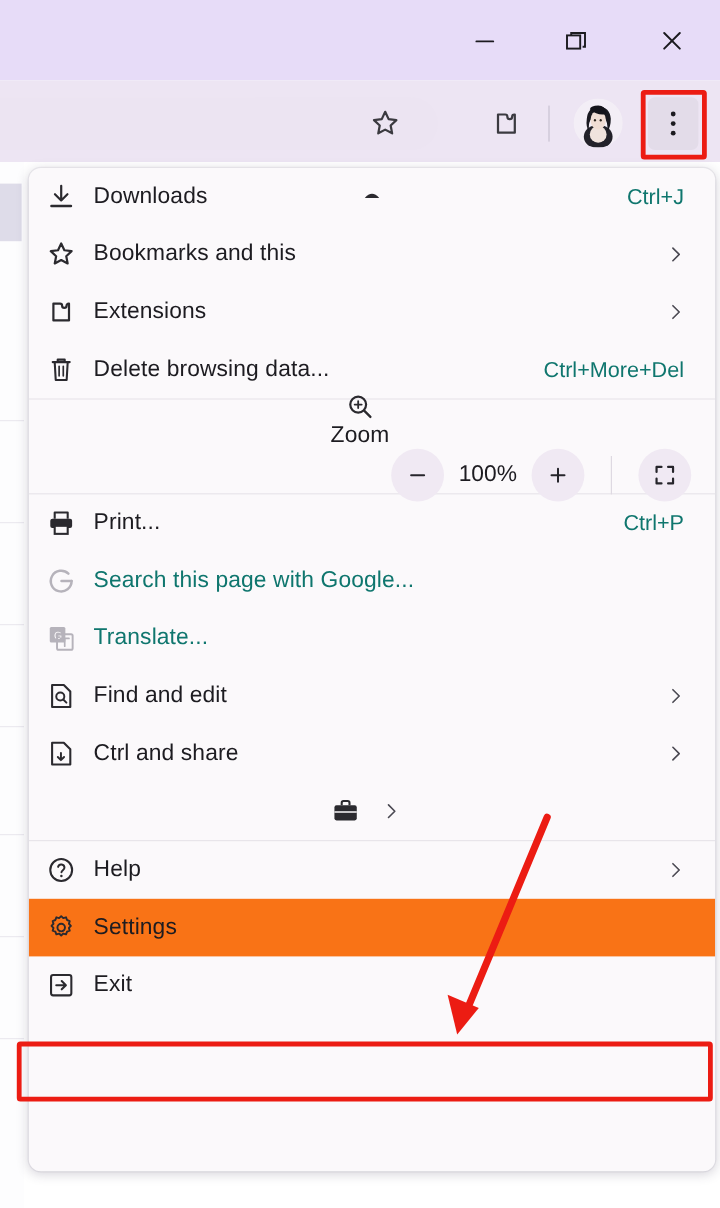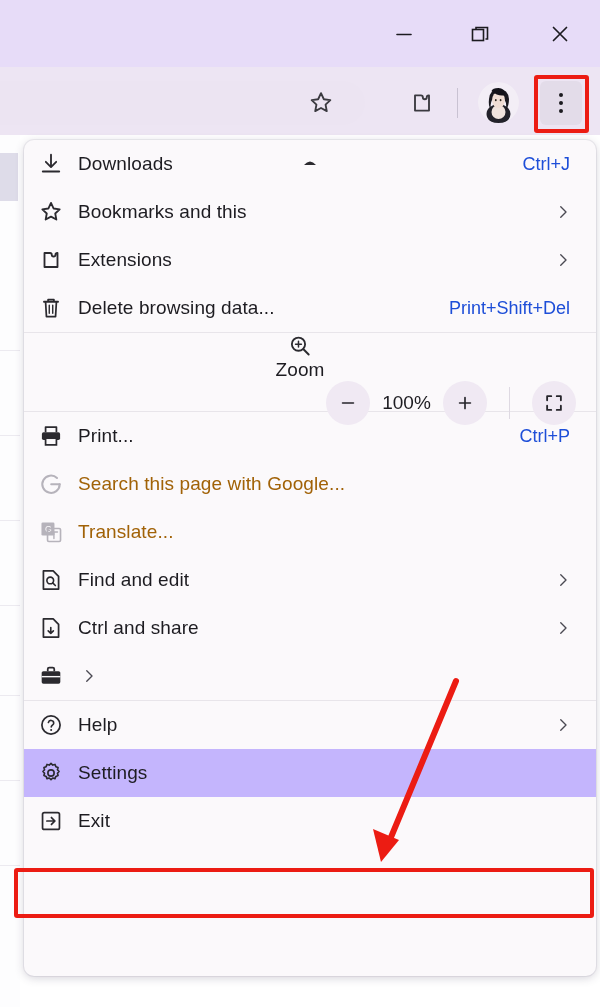--- a/index.html
+++ b/index.html
@@ -110,40 +110,41 @@
   .section { position: relative; }
   .divider {
     height: 1px; background: #e8e5ea; margin: 0;
   }
 
   .row {
     position: relative;
     display: flex; align-items: center;
     height: 48px;
     padding: 0 20px 0 0;
-  }
-  .row.disabled .label { color: #a16207; }
+    justify-content: center;
+  }
+  .row.disabled .label { color: #0f766e; }
   .row.disabled .icon  { color: #b6b3bb; }
-  .row.highlight { background: #c4b5fd; }
+  .row.highlight { background: #f97316; }
 
   .icon {
     width: 54px; min-width: 54px;
     display: flex; align-items: center; justify-content: center;
     color: #2b2a2f;
   }
   .icon svg { display: block; }
   .label {
     flex: 1;
     font-size: 19px;
     color: #1d1c21;
     letter-spacing: 0.1px;
     white-space: nowrap;
   }
   .accel {
-    font-size: 18px; color: #1d4ed8;
+    font-size: 18px; color: #0f766e;
     white-space: nowrap; margin-right: 6px;
   }
   .chev {
     width: 22px; min-width: 22px;
     display: flex; align-items: center; justify-content: center;
     color: #4a4952; margin-right: 2px;
   }
 
   
   .zoomrow { height: 78px; flex-direction: column; }
@@ -300,21 +301,21 @@
       <div class="row">
         <span class="icon">
           <svg width="26" height="26" viewBox="0 0 24 24" fill="none" aria-hidden="true">
             <path d="M5.5 6.2 H18.5" stroke="#2b2a2f" stroke-width="1.7" stroke-linecap="round"></path>
             <path d="M9.3 6.2 V4.3 h5.4 V6.2" stroke="#2b2a2f" stroke-width="1.6" stroke-linejoin="round" fill="none"></path>
             <path d="M7 6.2 L7.8 20 h8.4 L17 6.2" stroke="#2b2a2f" stroke-width="1.6" stroke-linejoin="round" fill="none"></path>
             <path d="M10.4 9.5 V16.8 M13.6 9.5 V16.8" stroke="#2b2a2f" stroke-width="1.3" stroke-linecap="round"></path>
           </svg>
         </span>
         <span class="label">Delete browsing data...</span>
-        <span class="accel">Print+Shift+Del</span>
+        <span class="accel">Ctrl+More+Del</span>
       </div>
     </div>
 
     <div class="divider"></div>
 
     <div class="section">
       <div class="row zoomrow">
         <span class="icon">
           <svg width="26" height="26" viewBox="0 0 24 24" fill="none" aria-hidden="true">
             <circle cx="10.6" cy="10.3" r="6.1" stroke="#2b2a2f" stroke-width="1.7"></circle>

